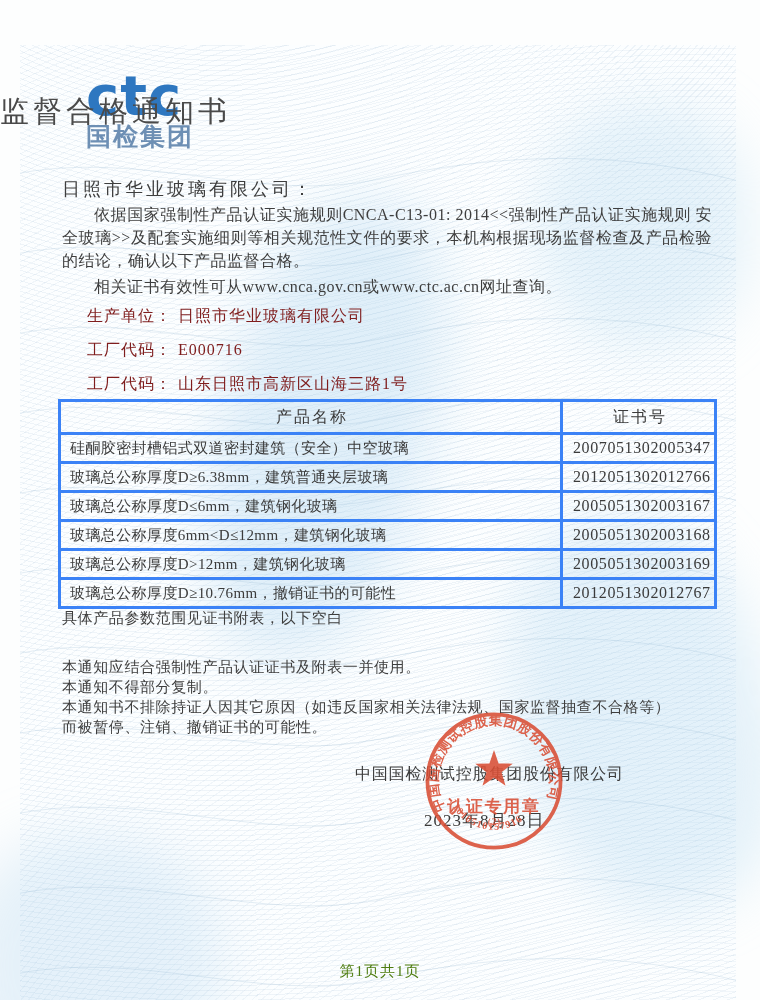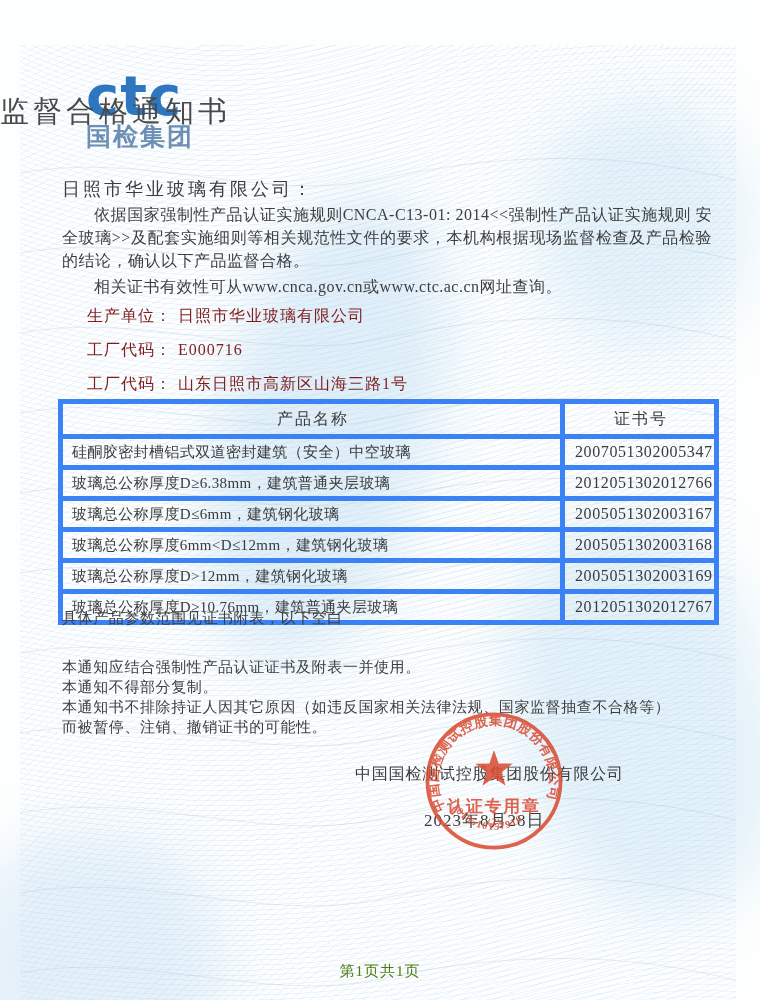--- a/index.html
+++ b/index.html
@@ -50,21 +50,21 @@
   .fields .flabel{margin-right:6px;}
 
   table.products{
     position:absolute;left:58px;top:399px;width:656px;
     border-collapse:collapse;table-layout:fixed;
     font-size:15px;color:#3b3b3b;
   }
   table.products col.c1{width:502px;}
   table.products col.c2{width:154px;}
   table.products th,table.products td{
-    border:5px solid #3b82f6;font-weight:normal;
+    border:3px solid #3b82f6;font-weight:normal;
     padding:0 6px 0 9px;overflow:hidden;white-space:nowrap;
   }
   table.products th{height:30px;text-align:center;letter-spacing:2px;font-size:16px;}
   table.products td{height:26px;letter-spacing:0.4px;}
   table.products td.cert{font-size:16px;letter-spacing:0.6px;padding-left:10px;}
 
   .notes{position:absolute;left:62px;top:608px;font-size:15px;color:#3e3e3e;letter-spacing:0.6px;line-height:20px;}
   .notes .n0{margin-bottom:29px;}
   .sig-company{position:absolute;left:355px;top:764px;font-size:16px;letter-spacing:0.8px;color:#3a3a3a;}
   .sig-date{position:absolute;left:424px;top:809px;font-size:17px;letter-spacing:1px;color:#3a3a3a;}
@@ -146,21 +146,21 @@
     </tr>
     <tr>
       <td>玻璃总公称厚度6mm&lt;D≤12mm，建筑钢化玻璃</td>
       <td class="cert">2005051302003168</td>
     </tr>
     <tr>
       <td>玻璃总公称厚度D&gt;12mm，建筑钢化玻璃</td>
       <td class="cert">2005051302003169</td>
     </tr>
     <tr>
-      <td>玻璃总公称厚度D≥10.76mm，建筑普通夹层玻璃</td>
+      <td>玻璃总公称厚度D≥10.76mm，撤销证书的可能性</td>
       <td class="cert">2012051302012767</td>
     </tr>
   </tbody>
     </table>
 
   <div class="notes">
     <div class="n0">具体产品参数范围见证书附表，以下空白</div>
     <div>本通知应结合强制性产品认证证书及附表一并使用。</div>
     <div>本通知不得部分复制。</div>
     <div>本通知书不排除持证人因其它原因（如违反国家相关法律法规、国家监督抽查不合格等）</div>

